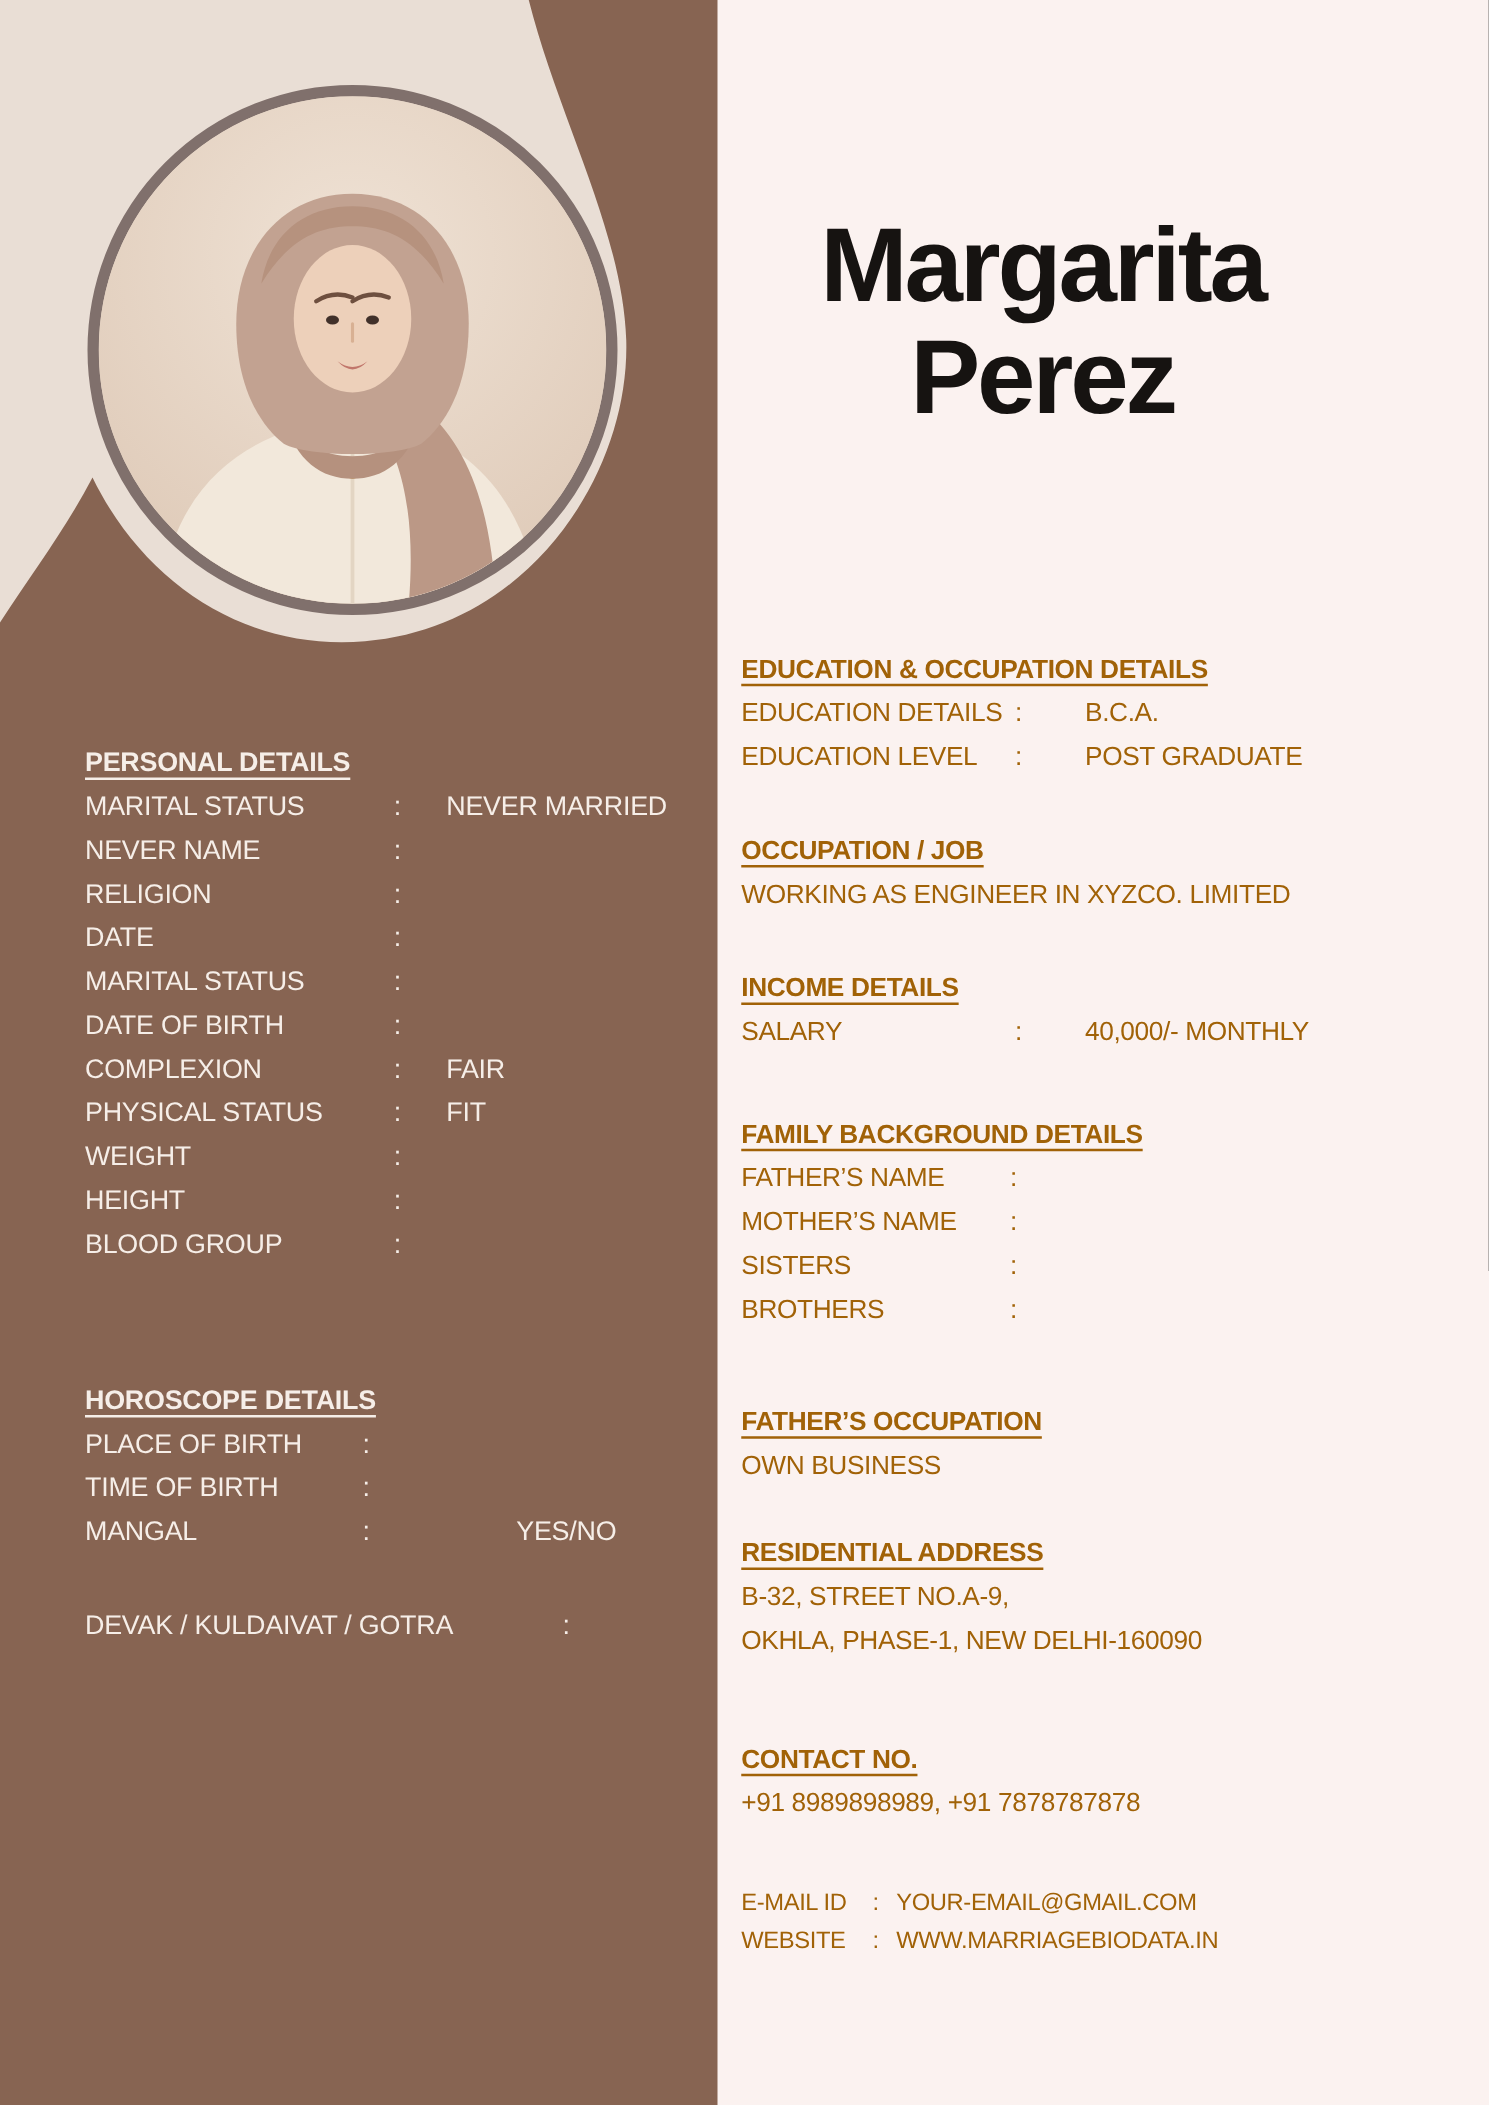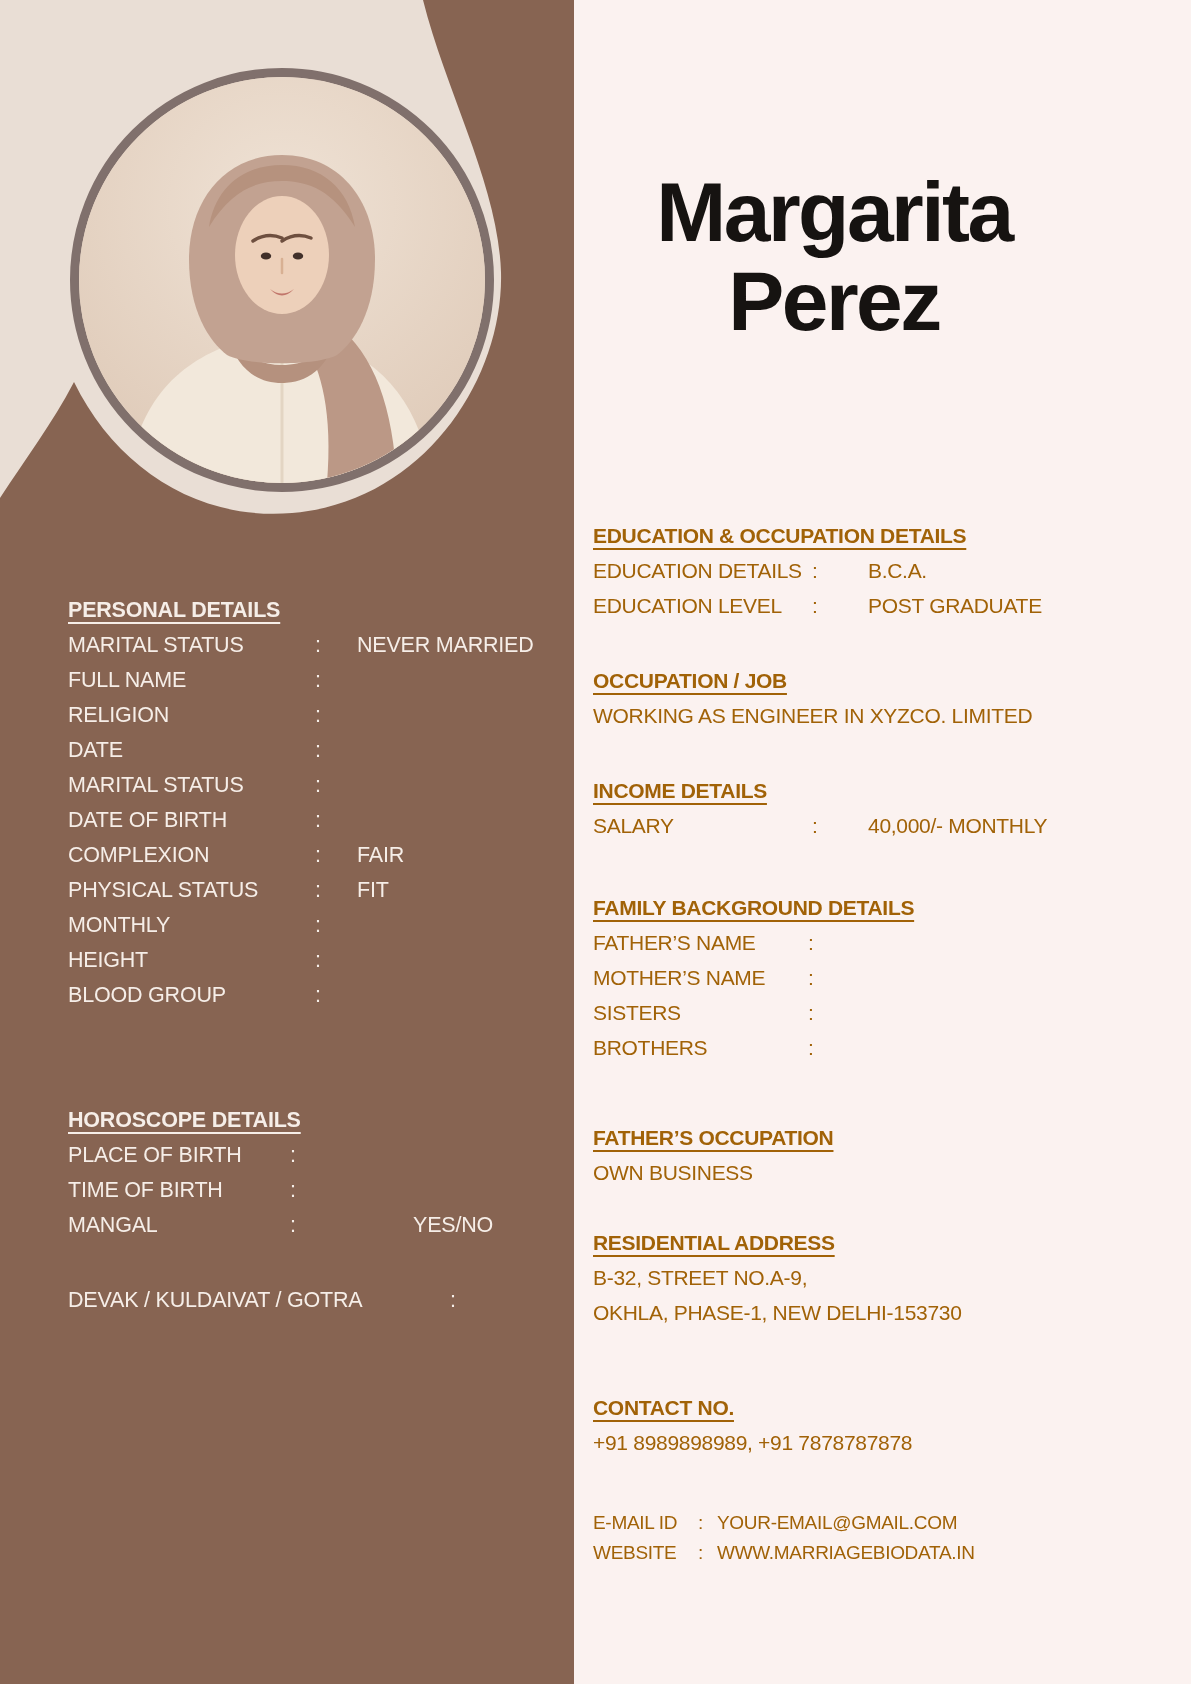--- a/index.html
+++ b/index.html
@@ -93,28 +93,28 @@
         <ellipse cx="187" cy="179" rx="5.2" ry="3.6" fill="#41302A"></ellipse>
         <ellipse cx="219" cy="179" rx="5.2" ry="3.6" fill="#41302A"></ellipse>
         <path d="M203,182 l0,14" stroke="#D8B093" stroke-width="2.5" stroke-linecap="round"></path>
         <path d="M191,212 q12,9 24,0 q-12,13 -24,0" fill="#C1766B"></path>
       </svg>
     </div>
 
     <section class="lsec per">
       <div class="hd">PERSONAL DETAILS</div>
       <div class="row"><span class="lbl">MARITAL STATUS</span><span class="c">:</span><span class="v">NEVER MARRIED</span></div>
-      <div class="row"><span class="lbl">FULL NAME</span><span class="c">:</span><span class="v"></span></div>
+      <div class="row"><span class="lbl">NEVER NAME</span><span class="c">:</span><span class="v"></span></div>
       <div class="row"><span class="lbl">RELIGION</span><span class="c">:</span><span class="v"></span></div>
       <div class="row"><span class="lbl">DATE</span><span class="c">:</span><span class="v"></span></div>
       <div class="row"><span class="lbl">MARITAL STATUS</span><span class="c">:</span><span class="v"></span></div>
       <div class="row"><span class="lbl">DATE OF BIRTH</span><span class="c">:</span><span class="v"></span></div>
       <div class="row"><span class="lbl">COMPLEXION</span><span class="c">:</span><span class="v">FAIR</span></div>
       <div class="row"><span class="lbl">PHYSICAL STATUS</span><span class="c">:</span><span class="v">FIT</span></div>
-      <div class="row"><span class="lbl">MONTHLY</span><span class="c">:</span><span class="v"></span></div>
+      <div class="row"><span class="lbl">WEIGHT</span><span class="c">:</span><span class="v"></span></div>
       <div class="row"><span class="lbl">HEIGHT</span><span class="c">:</span><span class="v"></span></div>
       <div class="row"><span class="lbl">BLOOD GROUP</span><span class="c">:</span><span class="v"></span></div>
     </section>
 
     <section class="lsec hor">
       <div class="hd">HOROSCOPE DETAILS</div>
       <div class="row"><span class="lbl">PLACE OF BIRTH</span><span class="c">:</span><span class="v"></span></div>
       <div class="row"><span class="lbl">TIME OF BIRTH</span><span class="c">:</span><span class="v"></span></div>
       <div class="row"><span class="lbl">MANGAL</span><span class="c">:</span><span class="v">YES/NO</span></div>
     </section>
@@ -154,21 +154,21 @@
   </section>
 
   <section class="rsec focc">
     <div class="hd">FATHER’S OCCUPATION</div>
     <div class="row">OWN BUSINESS</div>
   </section>
 
   <section class="rsec addr">
     <div class="hd">RESIDENTIAL ADDRESS</div>
     <div class="row">B-32, STREET NO.A-9,</div>
-    <div class="row">OKHLA, PHASE-1, NEW DELHI-153730</div>
+    <div class="row">OKHLA, PHASE-1, NEW DELHI-160090</div>
   </section>
 
   <section class="rsec cont">
     <div class="hd">CONTACT NO.</div>
     <div class="row">+91 8989898989, +91 7878787878</div>
   </section>
 
   <section class="rsec meta">
     <div class="row"><span class="lbl">E-MAIL ID</span><span class="c">:</span><span class="v">YOUR-EMAIL@GMAIL.COM</span></div>
     <div class="row"><span class="lbl">WEBSITE</span><span class="c">:</span><span class="v">WWW.MARRIAGEBIODATA.IN</span></div>

